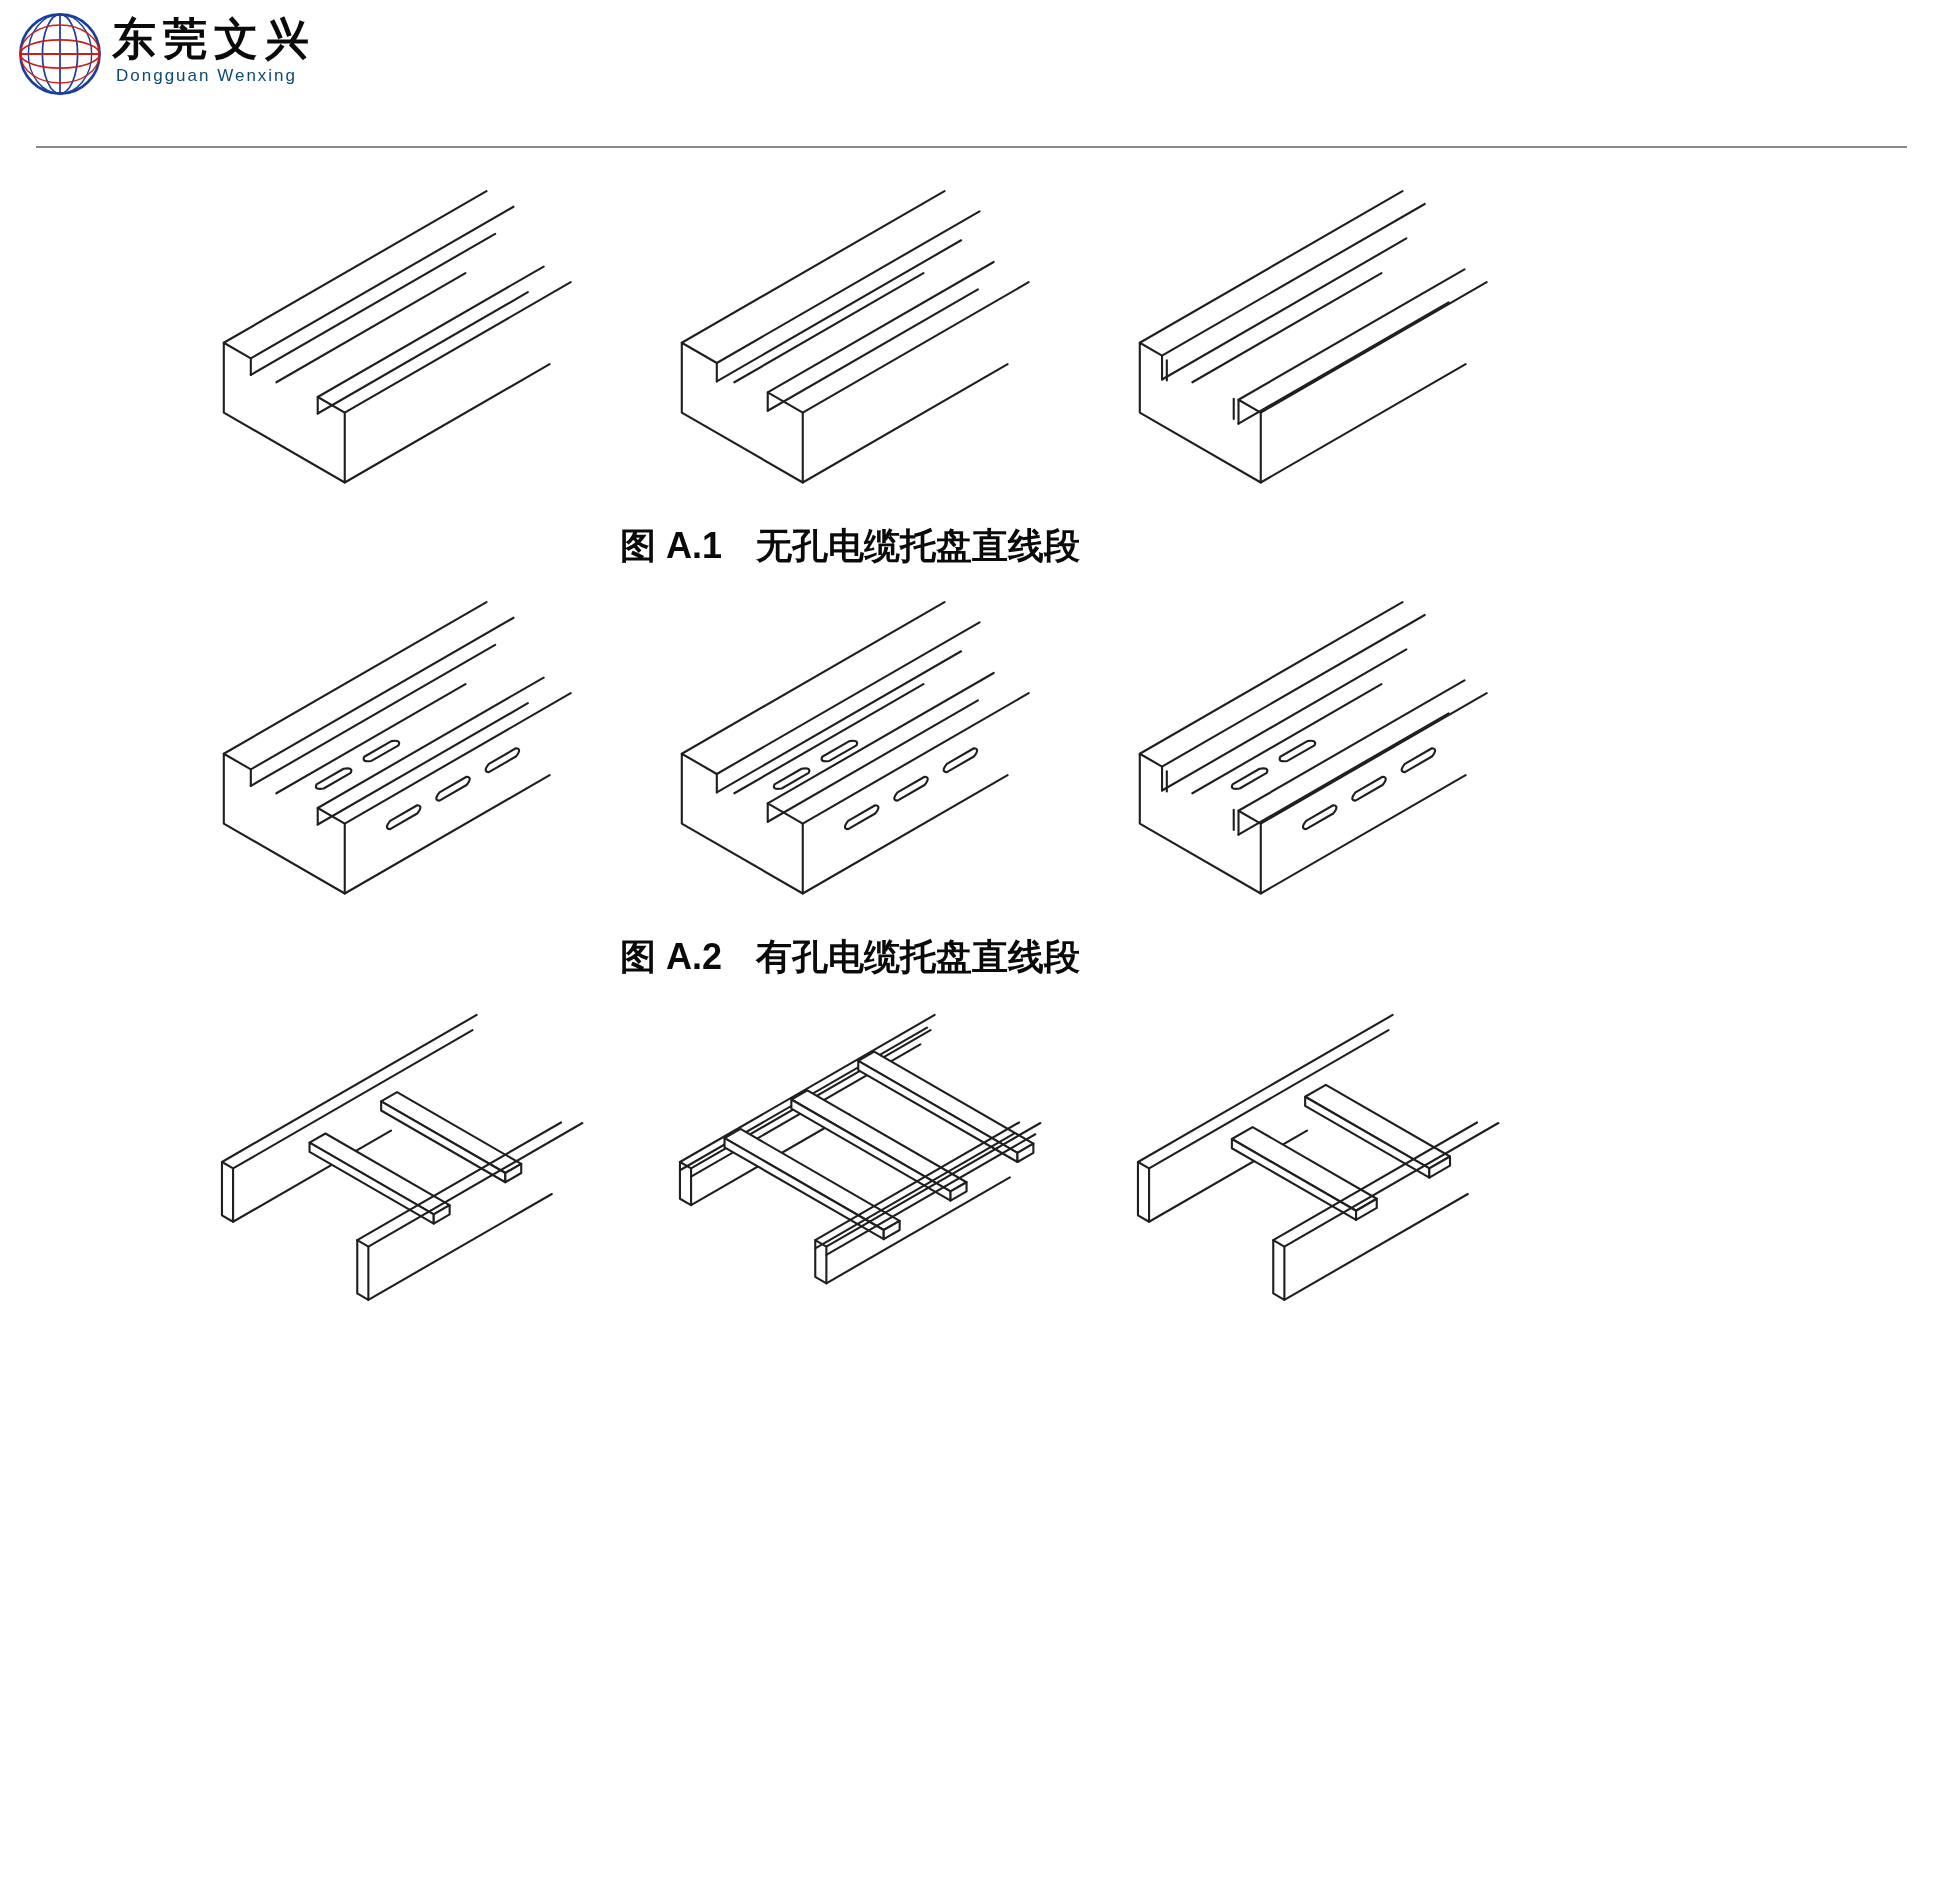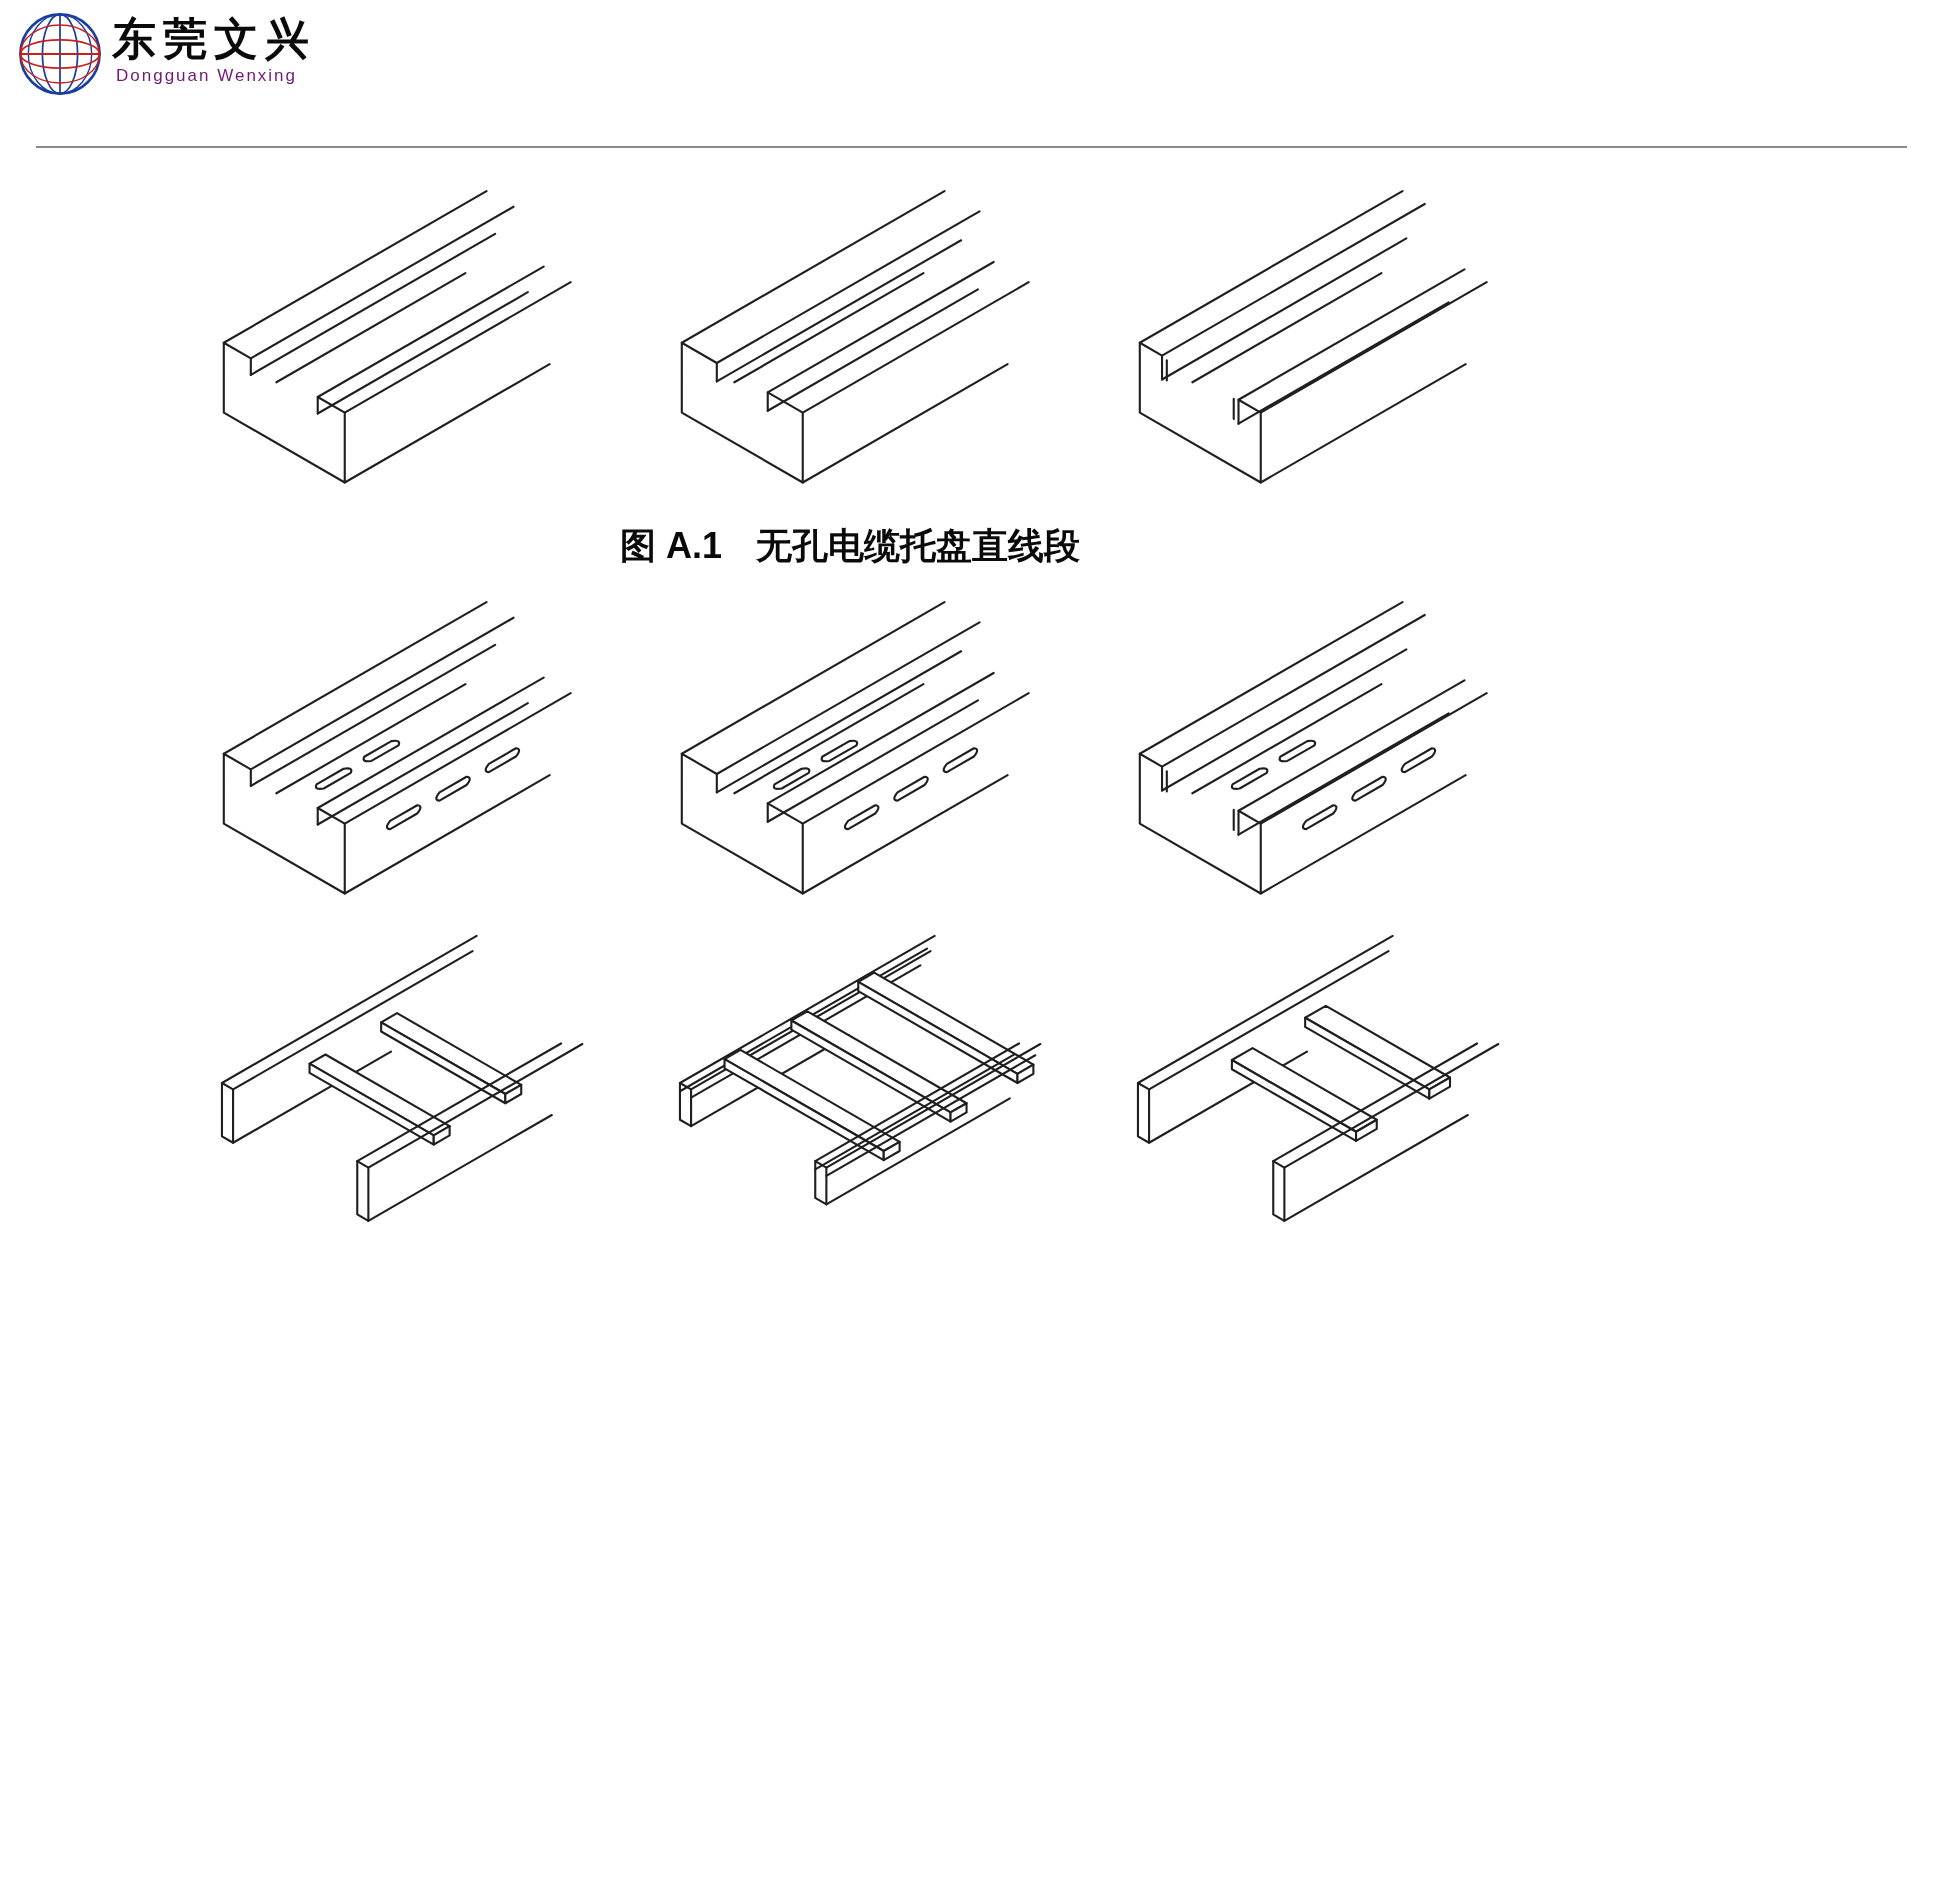--- a/index.html
+++ b/index.html
@@ -27,21 +27,21 @@
     font-weight:bold;
     font-size:44px;
     letter-spacing:7px;
     line-height:1.1;
     color:#0a0a0a;
   }
   .brand-en{
     font-family:"Liberation Sans","DejaVu Sans",sans-serif;
     font-size:17px;
     letter-spacing:2px;
-    color:#701a75;
+    color:#0c4a6e;
     margin-top:2px;
     padding-left:4px;
   }
   .divider{
     border:none;
     border-top:2px solid #8a8a8a;
     margin:18px 36px 0 36px;
   }
   .intro{
     margin:44px 0 0 58px;
@@ -187,20 +187,23 @@
             <path d="M109.2 211.0L314.9 92.2" fill="none" stroke="#1f1f1f" stroke-width="2.3" stroke-linejoin="round" stroke-linecap="round"></path>
             <path d="M81.4 187.0L81.4 209.0" fill="none" stroke="#1f1f1f" stroke-width="2.3" stroke-linejoin="round" stroke-linecap="round"></path>
             <path d="M154.2 229.0L154.2 251.0" fill="none" stroke="#1f1f1f" stroke-width="2.3" stroke-linejoin="round" stroke-linecap="round"></path>
             <path d="M152.9 201.3L182.3 184.3Q193.2 182.4 190.1 188.8L160.7 205.8Q149.8 207.6 152.9 201.3Z" fill="none" stroke="#1f1f1f" stroke-width="2.3" stroke-linejoin="round" stroke-linecap="round"></path>
             <path d="M204.8 171.3L234.3 154.3Q245.2 152.4 242.1 158.8L212.6 175.8Q201.7 177.6 204.8 171.3Z" fill="none" stroke="#1f1f1f" stroke-width="2.3" stroke-linejoin="round" stroke-linecap="round"></path>
             <path d="M233.0 241.0L262.4 224.0Q269.5 224.4 262.4 233.0L233.0 250.0Q226.0 249.6 233.0 241.0Z" fill="none" stroke="#1f1f1f" stroke-width="2.3" stroke-linejoin="round" stroke-linecap="round"></path>
             <path d="M286.7 210.0L316.1 193.0Q323.1 193.4 316.1 202.0L286.7 219.0Q279.7 218.6 286.7 210.0Z" fill="none" stroke="#1f1f1f" stroke-width="2.3" stroke-linejoin="round" stroke-linecap="round"></path>
             <path d="M340.4 179.0L369.8 162.0Q376.8 162.4 369.8 171.0L340.4 188.0Q333.4 187.6 340.4 179.0Z" fill="none" stroke="#1f1f1f" stroke-width="2.3" stroke-linejoin="round" stroke-linecap="round"></path>
           </svg>
       </div>
+      <figcaption class="caption">
+        <span class="fig-label">图 A.2</span><span class="fig-title">有孔电缆托盘直线段</span>
+      </figcaption>
     </figure>
 
     <figure class="figure">
       <div class="drawing-row">
         <svg width="432" height="304" viewBox="0 0 470 330">
             <path d="M50.0 165.0L62.1 172.0L62.1 230.0L50.0 223.0Z" fill="#ffffff" stroke="#1f1f1f" stroke-width="2.3" stroke-linejoin="round" stroke-linecap="round"></path>
             <path d="M50.0 165.0L327.1 5.0" fill="none" stroke="#1f1f1f" stroke-width="2.3" stroke-linejoin="round" stroke-linecap="round"></path>
             <path d="M62.1 172.0L322.6 21.6" fill="none" stroke="#1f1f1f" stroke-width="2.3" stroke-linejoin="round" stroke-linecap="round"></path>
             <path d="M62.1 230.0L233.9 130.8" fill="none" stroke="#1f1f1f" stroke-width="2.3" stroke-linejoin="round" stroke-linecap="round"></path>
             <path d="M145.3 144.0L162.6 134.0L297.7 212.0L280.4 222.0Z" fill="#ffffff" stroke="#1f1f1f" stroke-width="2.3" stroke-linejoin="round" stroke-linecap="round"></path>

